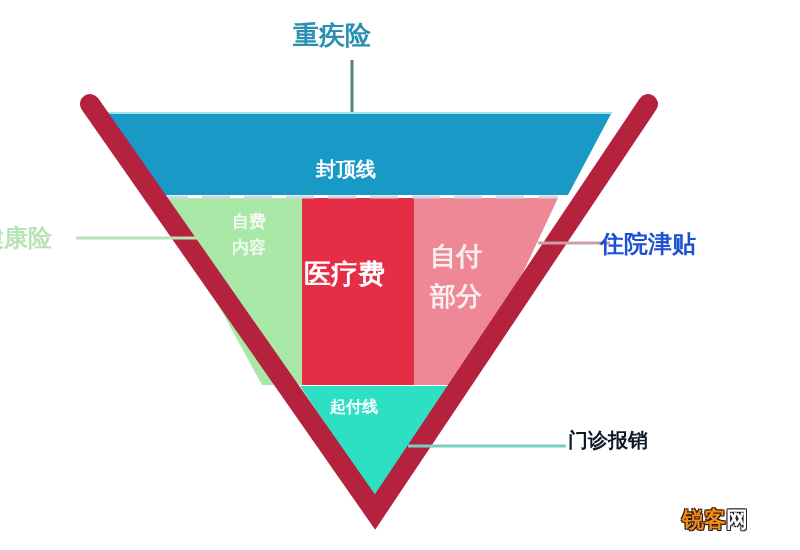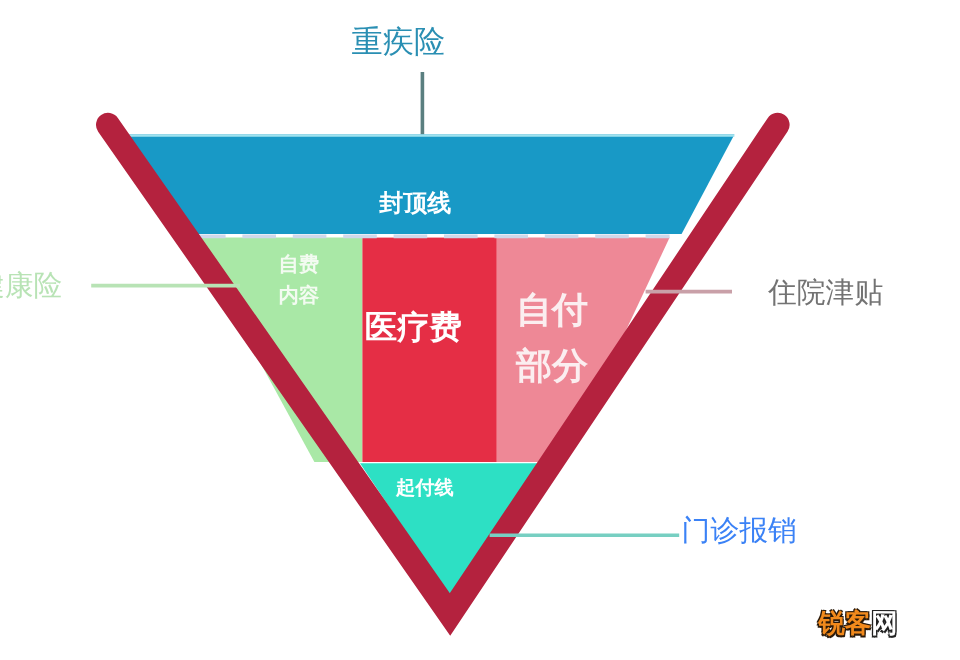--- a/index.html
+++ b/index.html
@@ -3,32 +3,32 @@
   <meta charset="utf-8">
   <style>
     html, body { margin: 0; padding: 0; }
     body {
       width: 800px; height: 550px; position: relative; overflow: hidden;
       background: #ffffff;
       font-family: "DejaVu Sans", sans-serif;
     }
     #diagram { position: absolute; left: 0; top: 0; }
     .label {
-      position: absolute; font-weight: normal; white-space: nowrap;
+      position: absolute; font-weight: bold; white-space: nowrap;
       line-height: 1;
     }
     .lbl-top { left: 293px; top: 22px; font-size: 26px; color: #2a8fb3; }
     .lbl-left { left: -20px; top: 226px; font-size: 24px; color: #b8e3b5; }
-    .lbl-right { left: 640px; top: 232px; font-size: 24px; color: #737373; }
-    .lbl-bottom { left: 568px; top: 430px; font-size: 24px; color: #3b82f6; }
+    .lbl-right { left: 600px; top: 232px; font-size: 24px; color: #1d4ed8; }
+    .lbl-bottom { left: 568px; top: 430px; font-size: 20px; color: #0f172a; }
     .inner { position: absolute; font-weight: bold; color: #ffffff; line-height: 1.55; text-align: center; }
     .in-cap { left: 316px; top: 154px; font-size: 20px; }
     .in-self { left: 232px; top: 208px; font-size: 17px; color: #f3fbf1; }
     .in-med { left: 304px; top: 230px; font-size: 27px; margin-top: 23px; }
-    .in-copay { left: 430px; top: 236px; font-size: 30px; color: #fbeef0; }
+    .in-copay { left: 430px; top: 236px; font-size: 26px; color: #fbeef0; }
     .in-deduct { left: 330px; top: 395px; font-size: 16px; }
     .watermark {
       position: absolute; left: 682px; top: 505px; font-size: 22px; font-weight: bold; text-align: right;
     }
     .wm-a { color: #f28a1c; text-shadow: -1px -1px 0 #2b1a0a, 1px -1px 0 #2b1a0a, -1px 1px 0 #2b1a0a, 1px 1px 0 #2b1a0a; }
     .wm-b { color: #ffffff; text-shadow: -1px -1px 0 #222, 1px -1px 0 #222, -1px 1px 0 #222, 1px 1px 0 #222; }
   </style>
 </head>
 <body>
 

